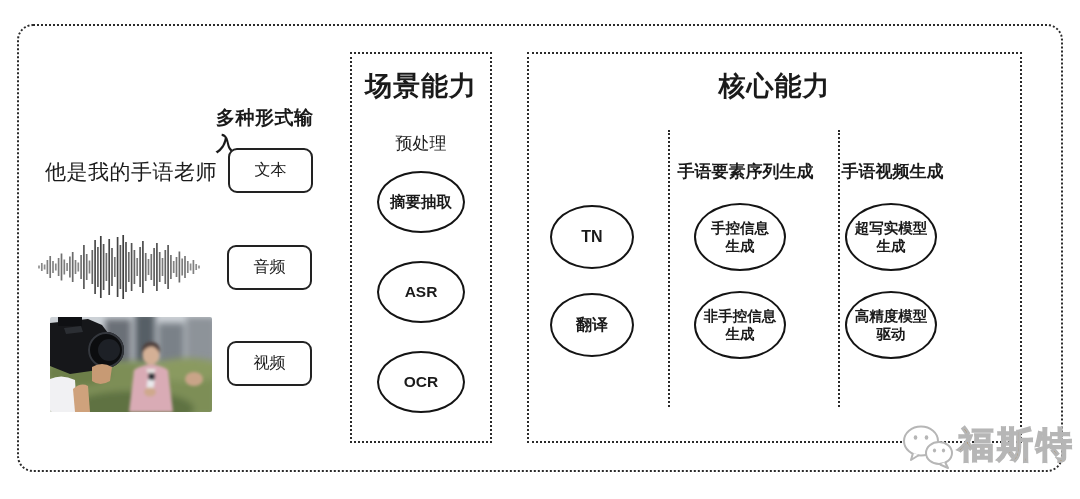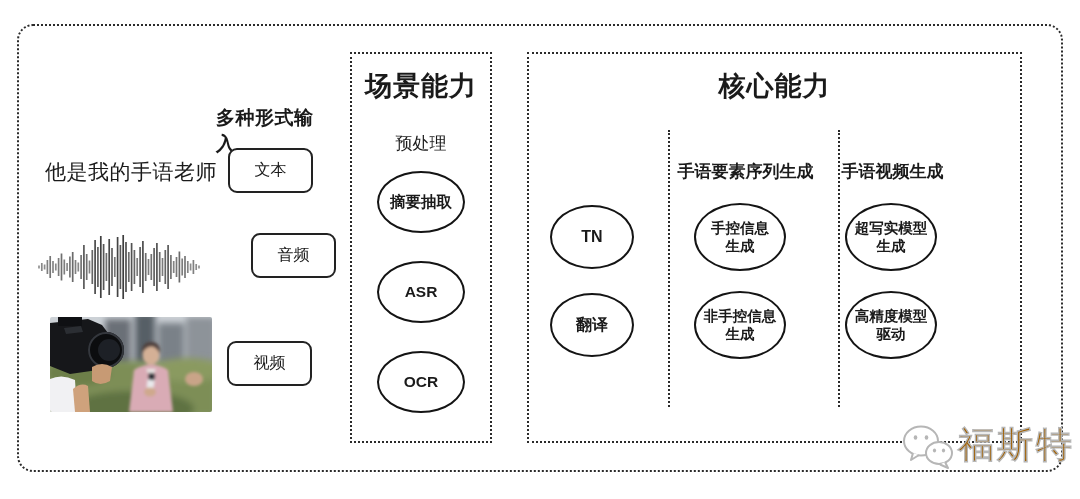--- a/index.html
+++ b/index.html
@@ -26,21 +26,21 @@
     position:absolute; left:45px; top:158px; width:172px;
     font-size:21px; font-weight:400; letter-spacing:0.5px; white-space:nowrap;
   }
   .inbox {
     position:absolute; width:85px; height:45px;
     border:2px solid #222222; border-radius:9px;
     display:flex; align-items:center; justify-content:center;
     font-size:16px; font-weight:500; background:#ffffff;
   }
   .inbox.b-text  { left:228px; top:148px; }
-  .inbox.b-audio { left:227px; top:233px;margin-left:24px; }
+  .inbox.b-audio { left:227px; top:245px; }
   .inbox.b-video { left:227px; top:341px; }
 
   .wave { position:absolute; left:36px; top:233px; width:166px; height:68px; }
   .photo { position:absolute; left:50px; top:317px; width:162px; height:95px; }
 
   
   .panel {
     position:absolute; top:52px; height:391px;
     border:2px dotted #2b2b2b; background:transparent;
   }
@@ -83,21 +83,21 @@
   .ch-0 { left:0;     width:132px; }
   .ch-1 { left:139px; width:155px; }
   .ch-2 { left:296px; width:135px; }
 
   
   .watermark {
     position:absolute; left:901px; top:421px;
     display:flex; align-items:center; gap:3px; z-index:5;
   }
   .wm-text {
-    font-size:36px; font-weight:400; letter-spacing:3px;
+    font-size:36px; font-weight:700; letter-spacing:3px;
     color:#a16207; -webkit-text-stroke:1.4px #b6b6b6;
   }
 </style>
 </head>
 <body>
 
 <div class="stage">
 
   <div class="outer-border"></div>
 

